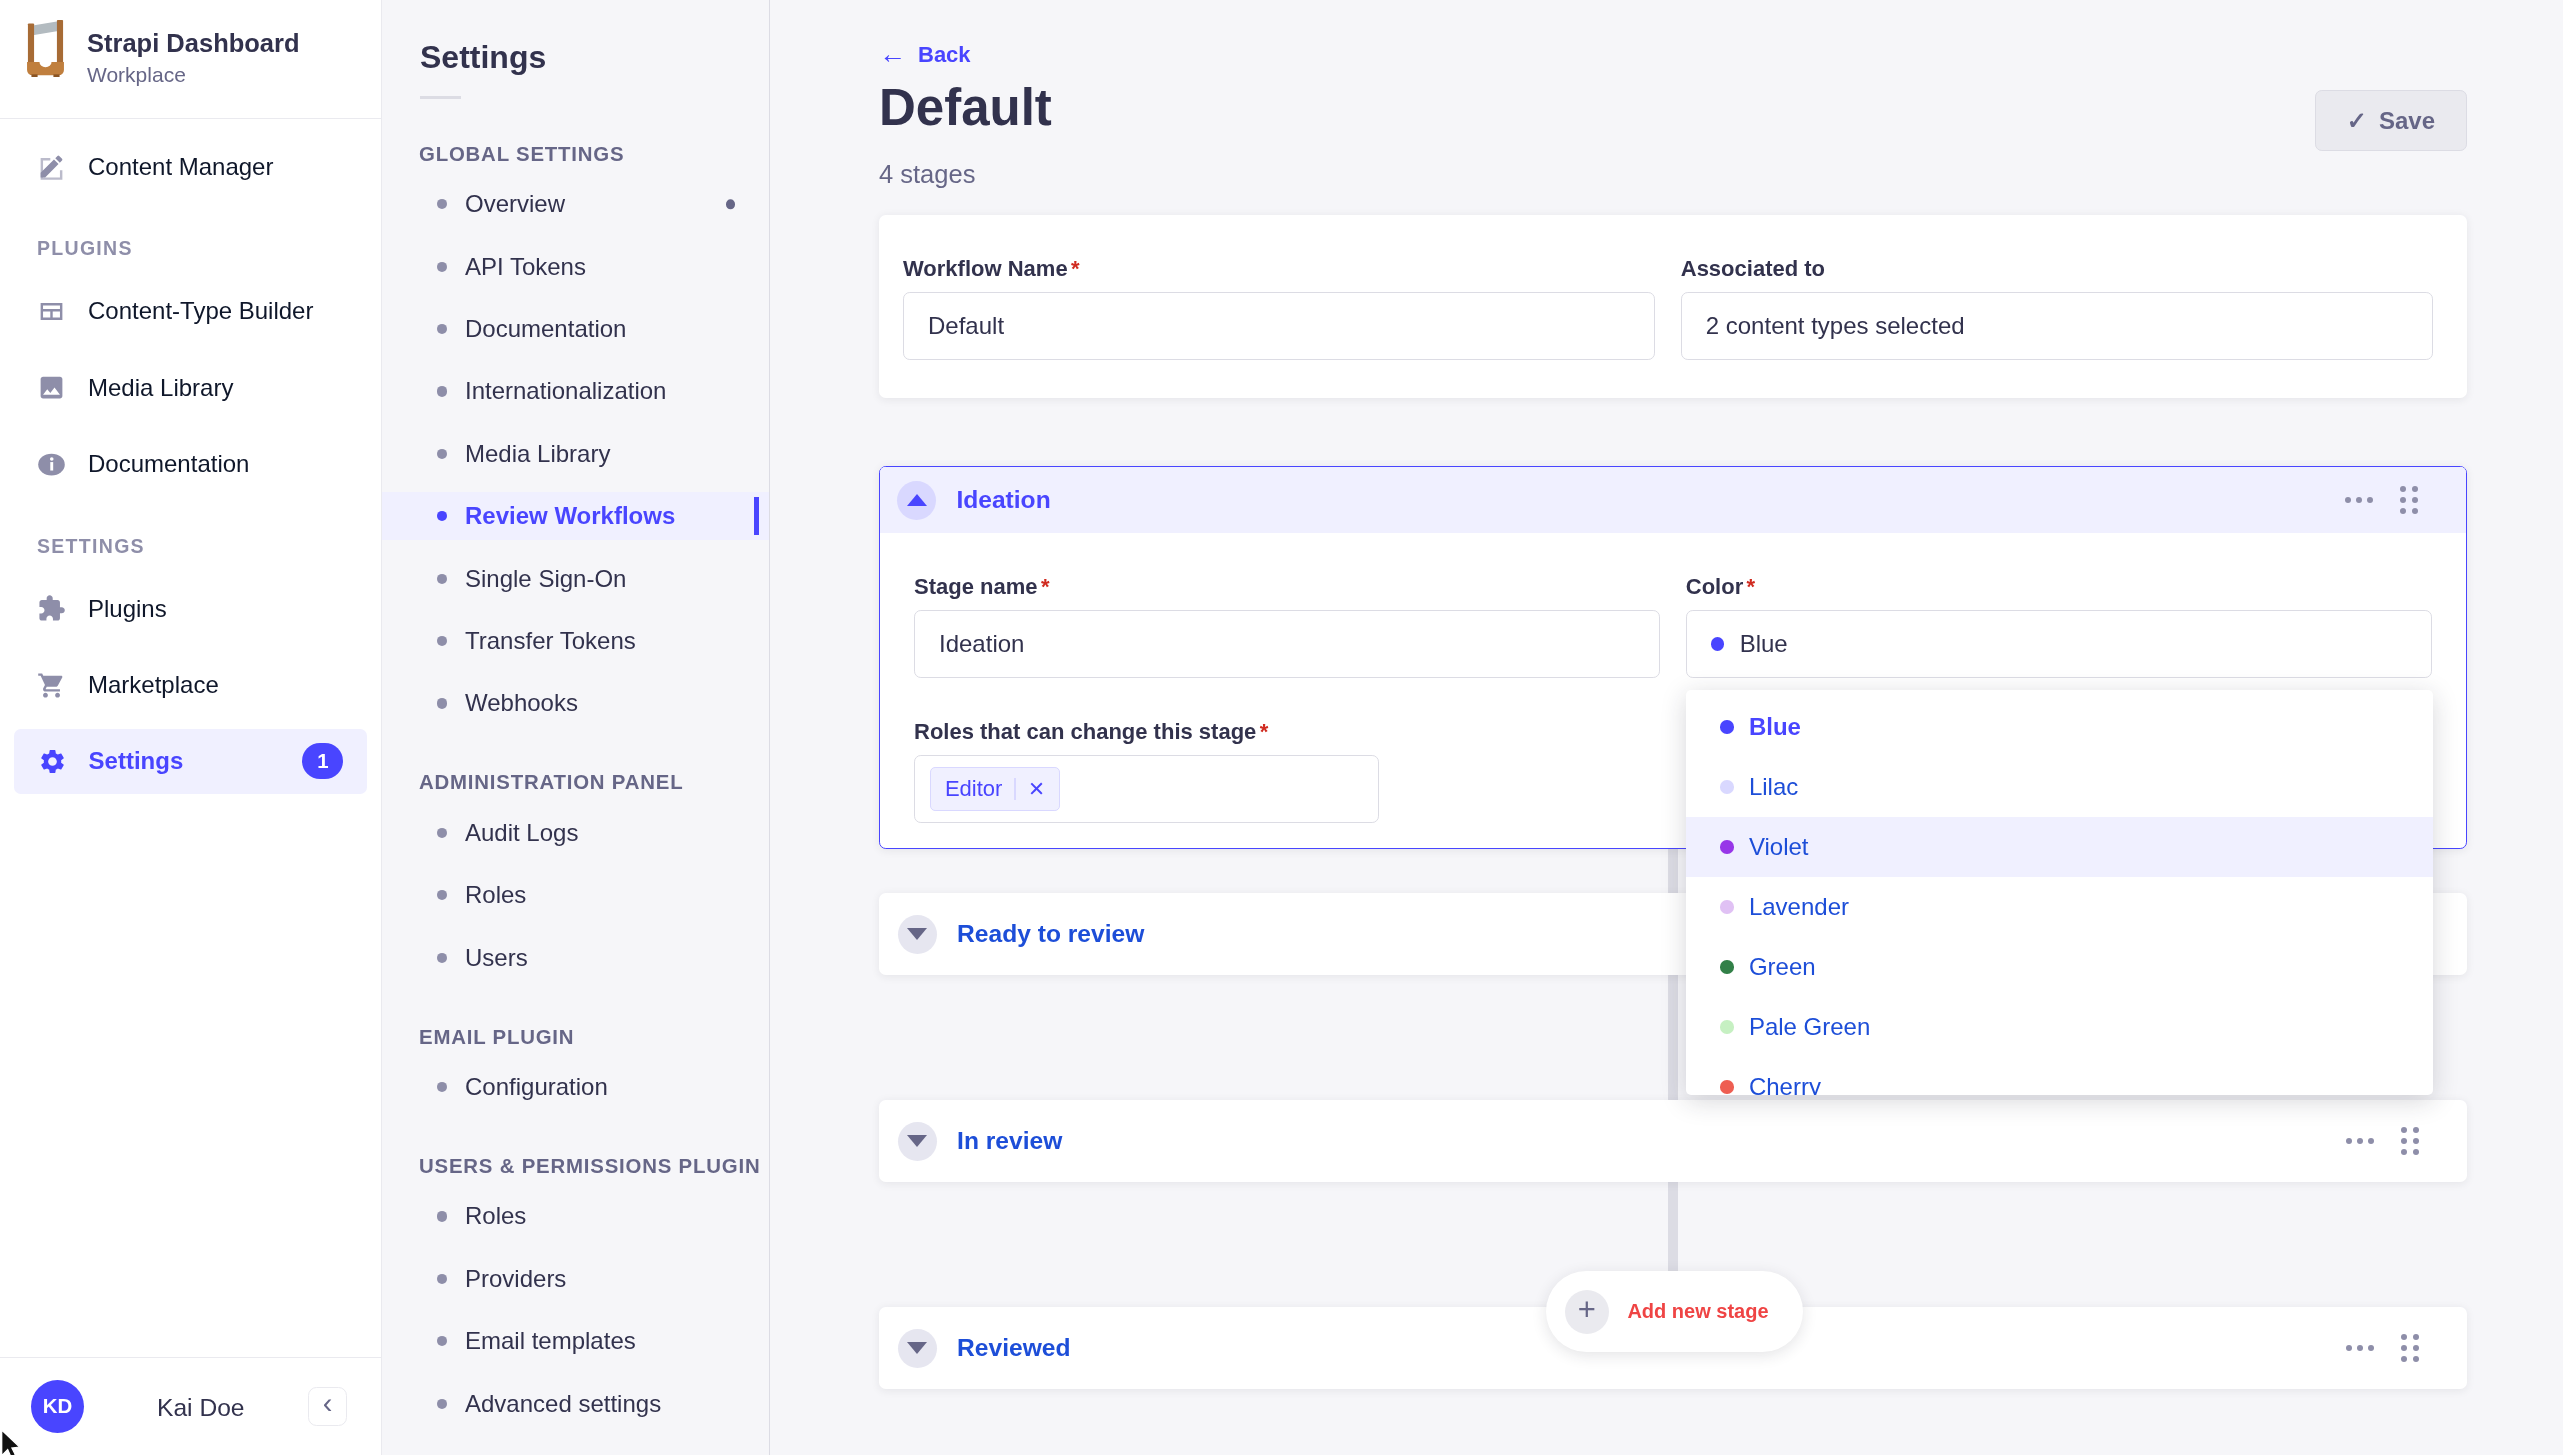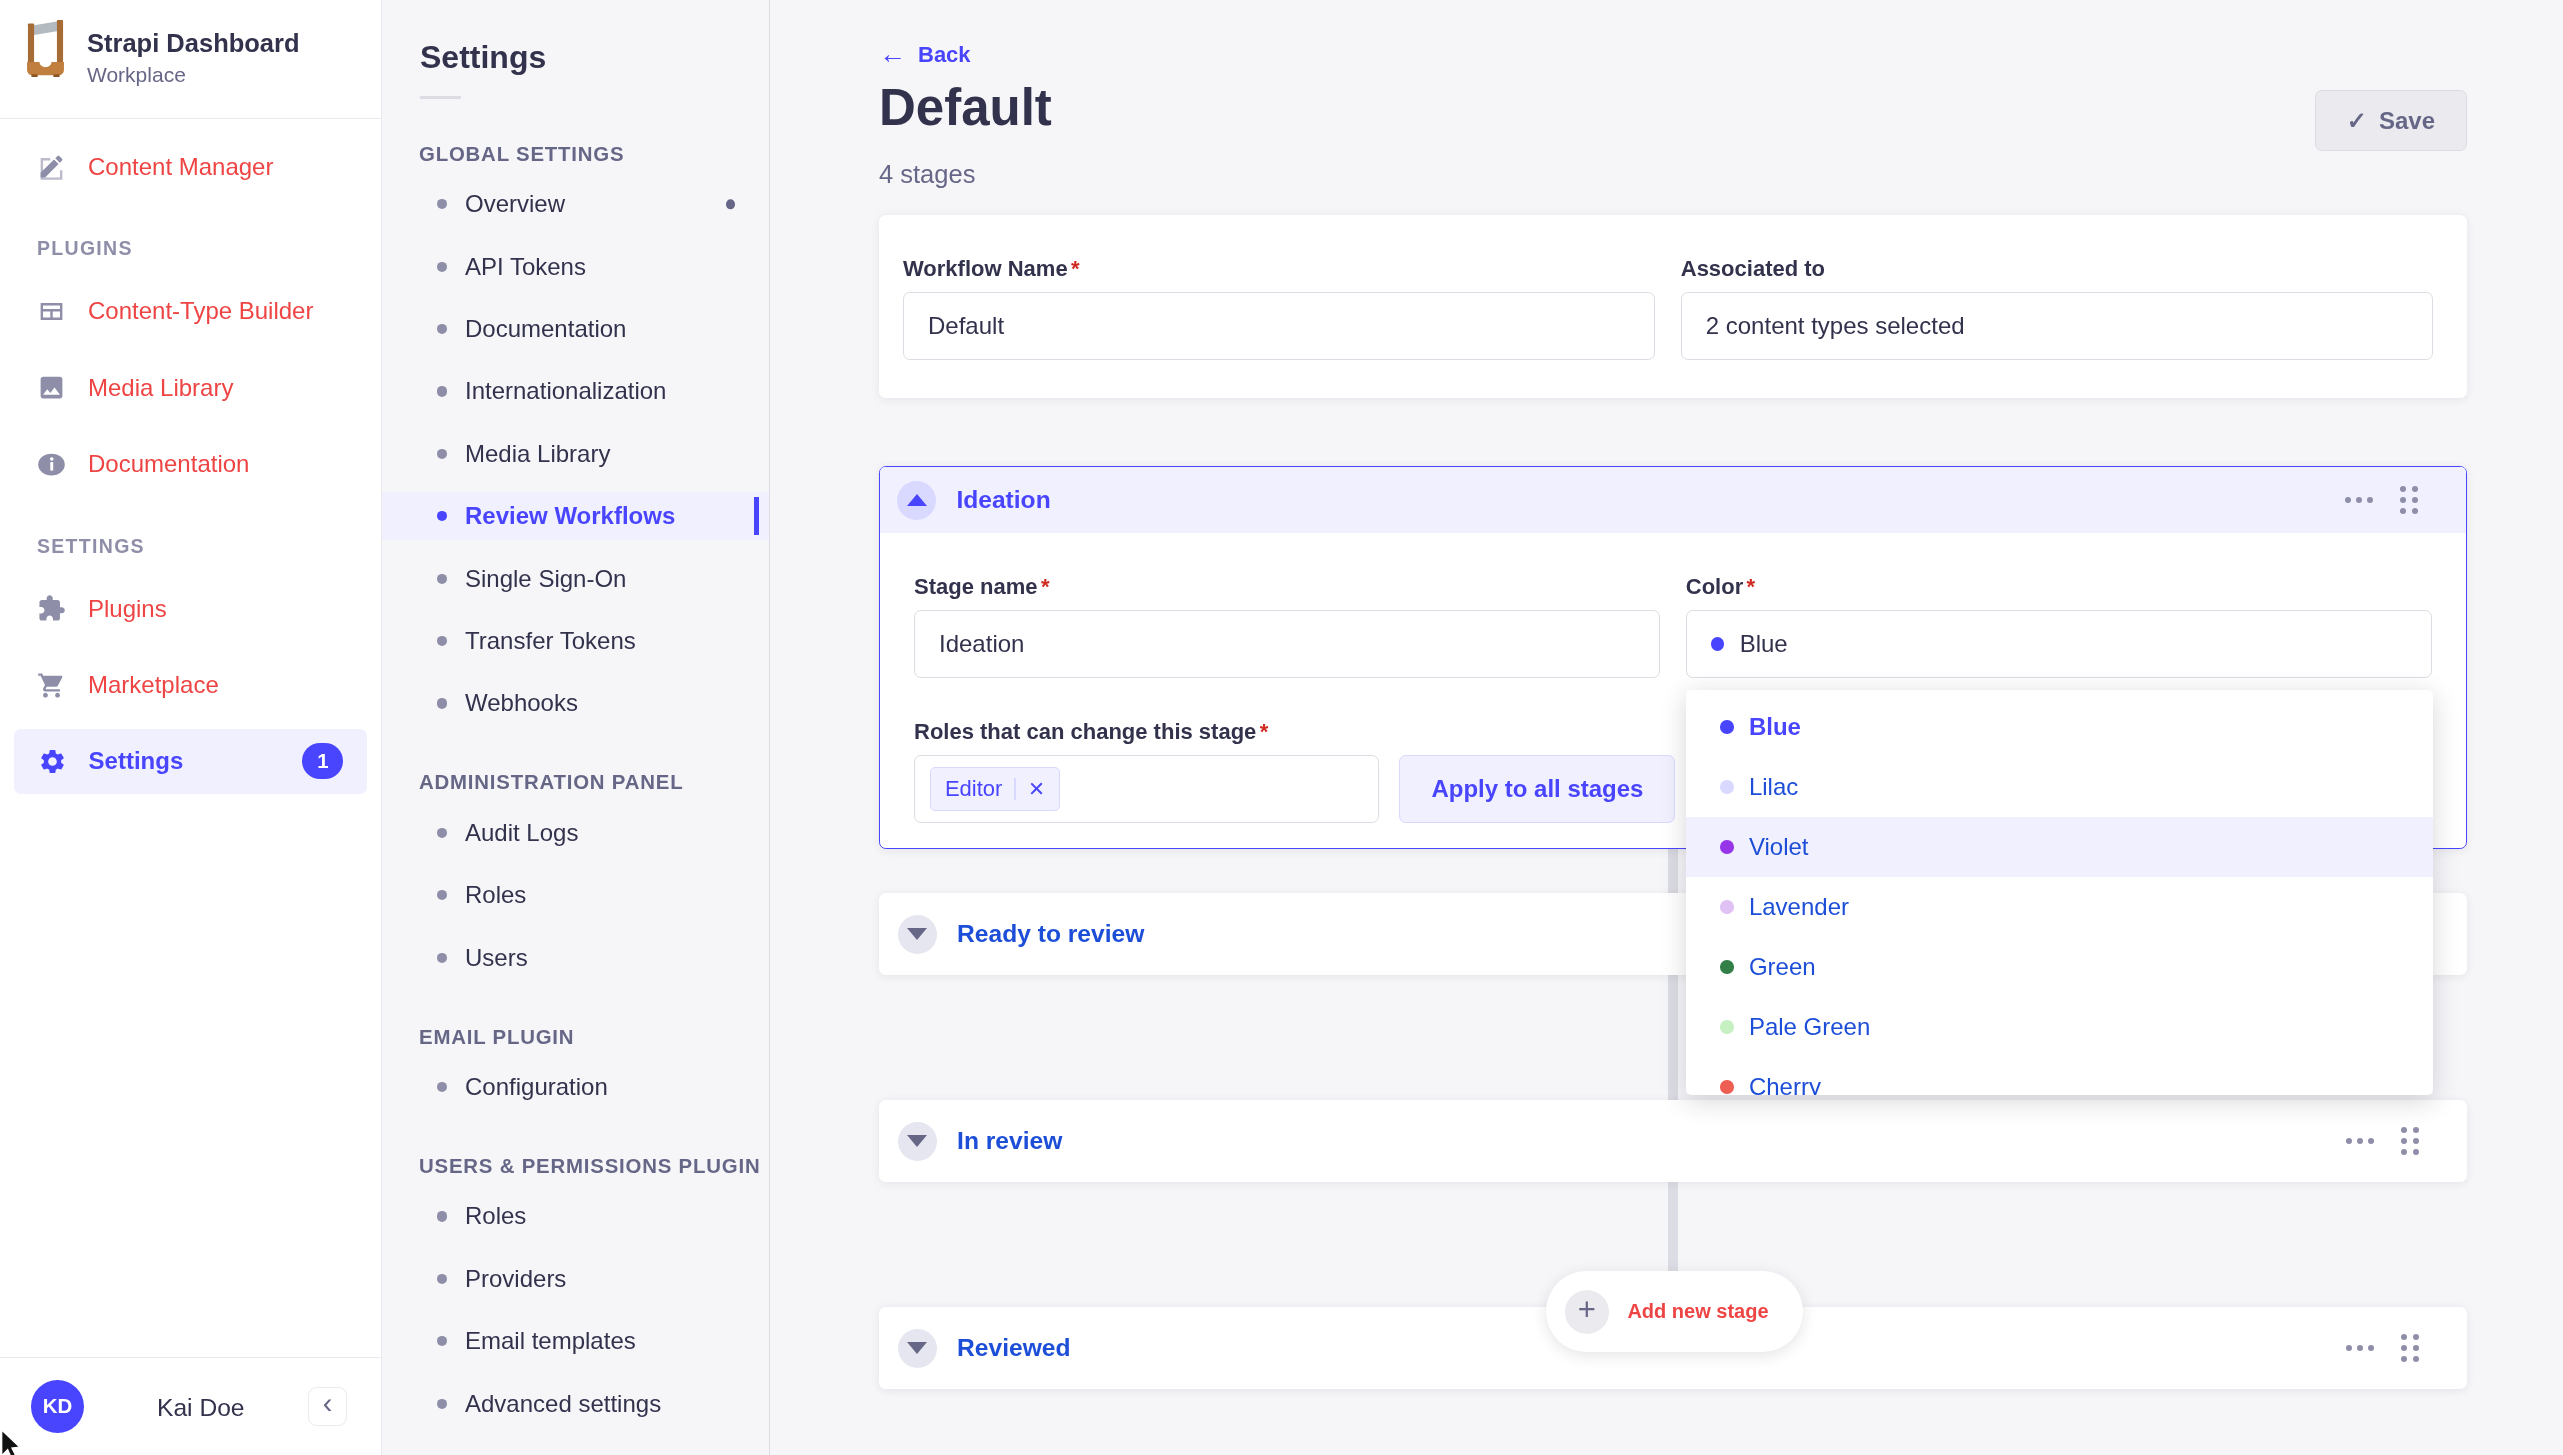--- a/index.html
+++ b/index.html
@@ -9,21 +9,21 @@
 
   
   .mainnav { position:absolute; left:0; top:0; width:382px; height:1456px; background:#fff;
              border-right:1.7px solid #eaeaef; z-index:40; }
   .brand { height:119px; border-bottom:1.7px solid #eaeaef; position:relative; }
   .brand-logo { position:absolute; left:25.5px; top:18.7px; }
   .brand-title { position:absolute; left:87px; top:29px; font-size:25.5px; font-weight:bold; color:#32324d; }
   .brand-sub { position:absolute; left:87px; top:63px; font-size:21px; color:#666687; }
   .nav-item { display:flex; align-items:center; height:51px; padding-left:37px; cursor:pointer; }
   .nav-item .icn { width:29px; height:29px; color:#8e8ea9; flex:0 0 29px; display:flex; align-items:center; }
-  .nav-item .lbl { margin-left:22px; font-size:24px; font-weight:500; color:#ef4444; }
+  .nav-item .lbl { margin-left:22px; font-size:24px; font-weight:500; color:#0f172a; }
   .nav-item.cm { margin-top:22px; }
   .nav-sec-label { margin:45px 0 0 37px; font-size:19.5px; font-weight:bold; letter-spacing:1.3px; color:#8e8ea9; }
   .nav-group .nav-item { margin-top:25.5px; }
   .nav-group .nav-item:first-of-type { margin-top:28px; }
   .nav-item.active { margin:18px 13.6px 0 13.6px; padding-left:24px; height:65px; background:#f0f0ff; border-radius:6.8px; position:relative; }
   .nav-item.active .icn { color:#4945ff; }
   .nav-item.active .lbl { color:#4945ff; font-weight:bold; }
   .badge { position:absolute; right:24px; top:50%; transform:translateY(-50%); min-width:41px; height:36px;
            background:#4945ff; color:#fff; border-radius:18.7px; font-size:20.4px; font-weight:bold;
            display:flex; align-items:center; justify-content:center; }
@@ -368,21 +368,20 @@
       </div>
       <div class="roles-row">
         <div class="multisel">
           <span class="tag">
             <span>Editor</span>
             <span class="sep"></span>
             <span class="x">✕</span>
           </span>
           <span class="caret"></span>
         </div>
-        <button class="apply-btn">Apply to all stages</button>
       </div>
     </div>
   </section>
 
   <div class="popover">
     <div class="opt selected">
       <span class="dot" style="background-color: rgb(73, 69, 255);"></span>
       <span>Blue</span>
     </div>
     <div class="opt">

